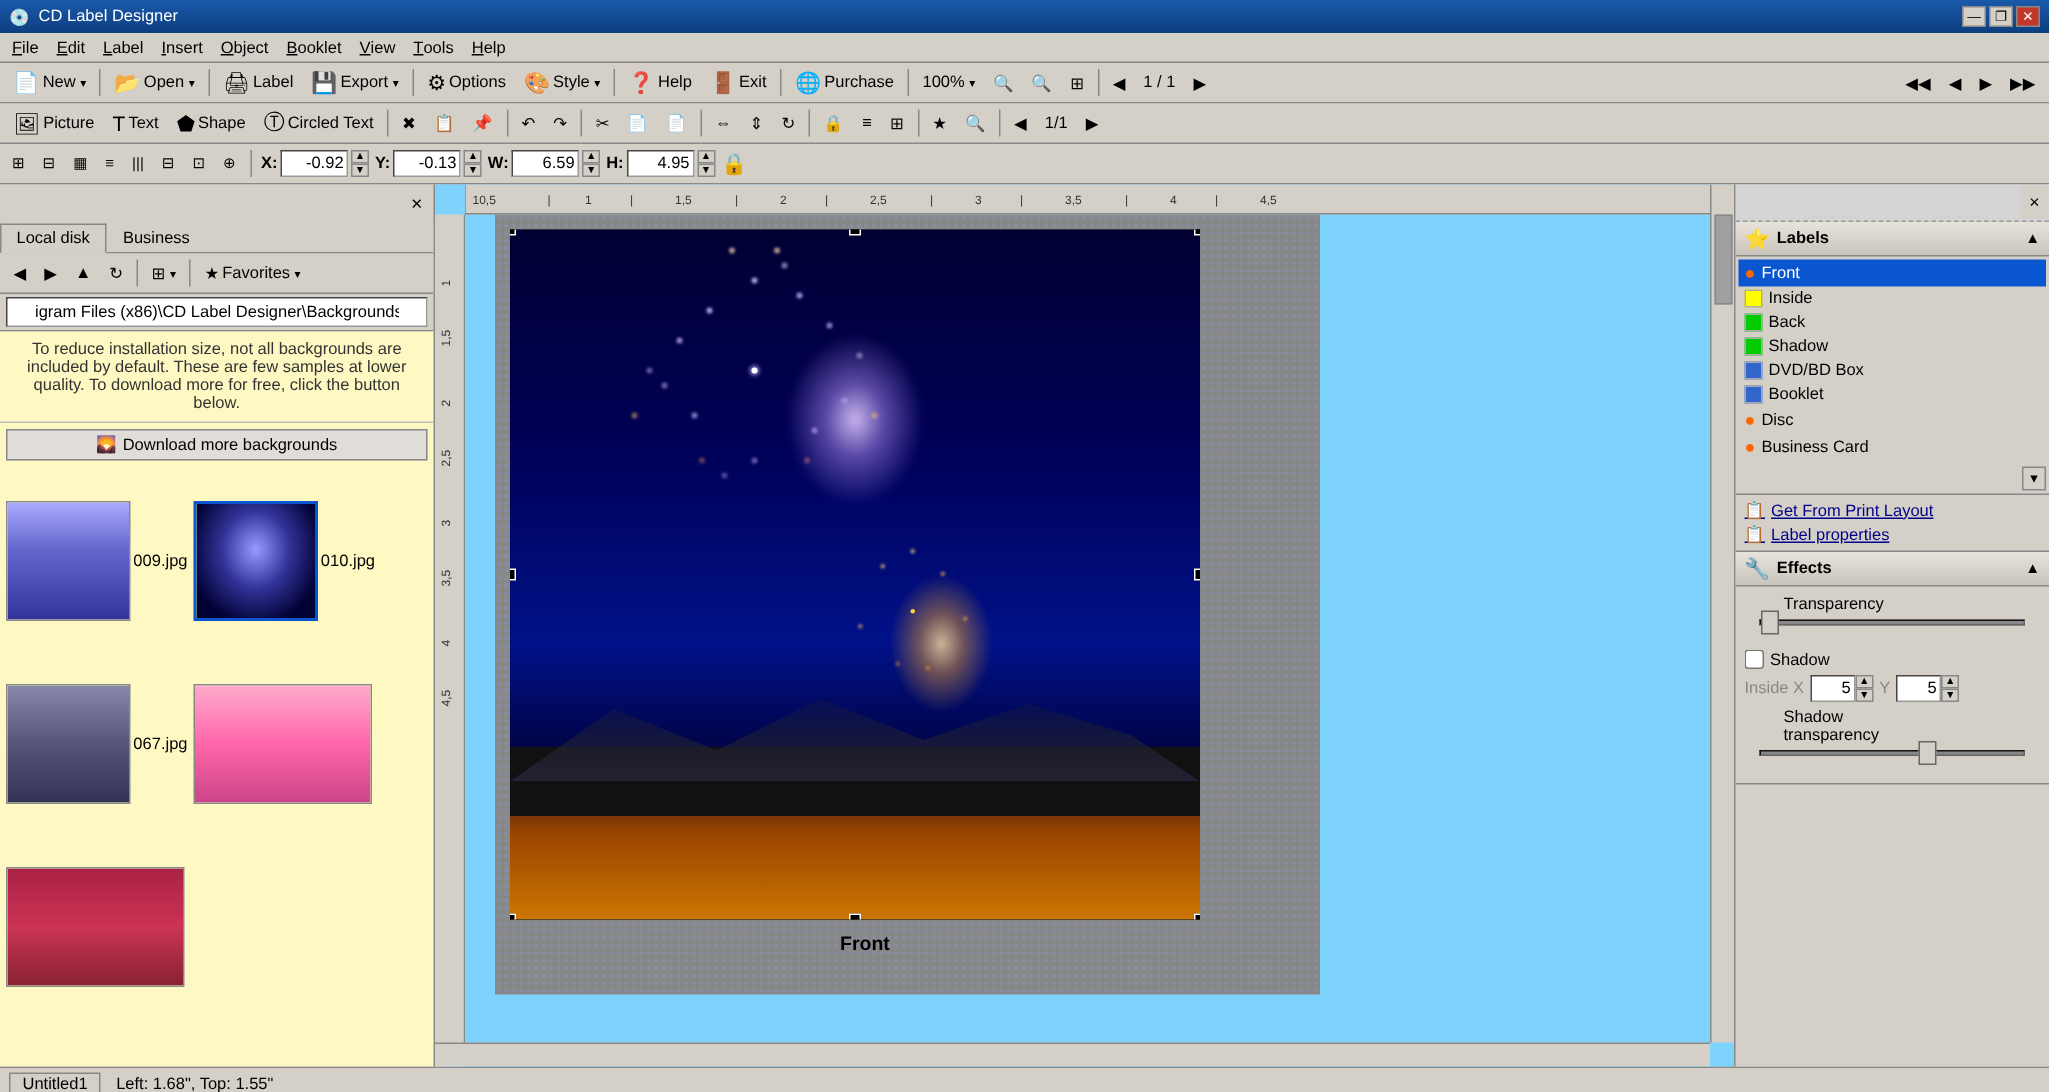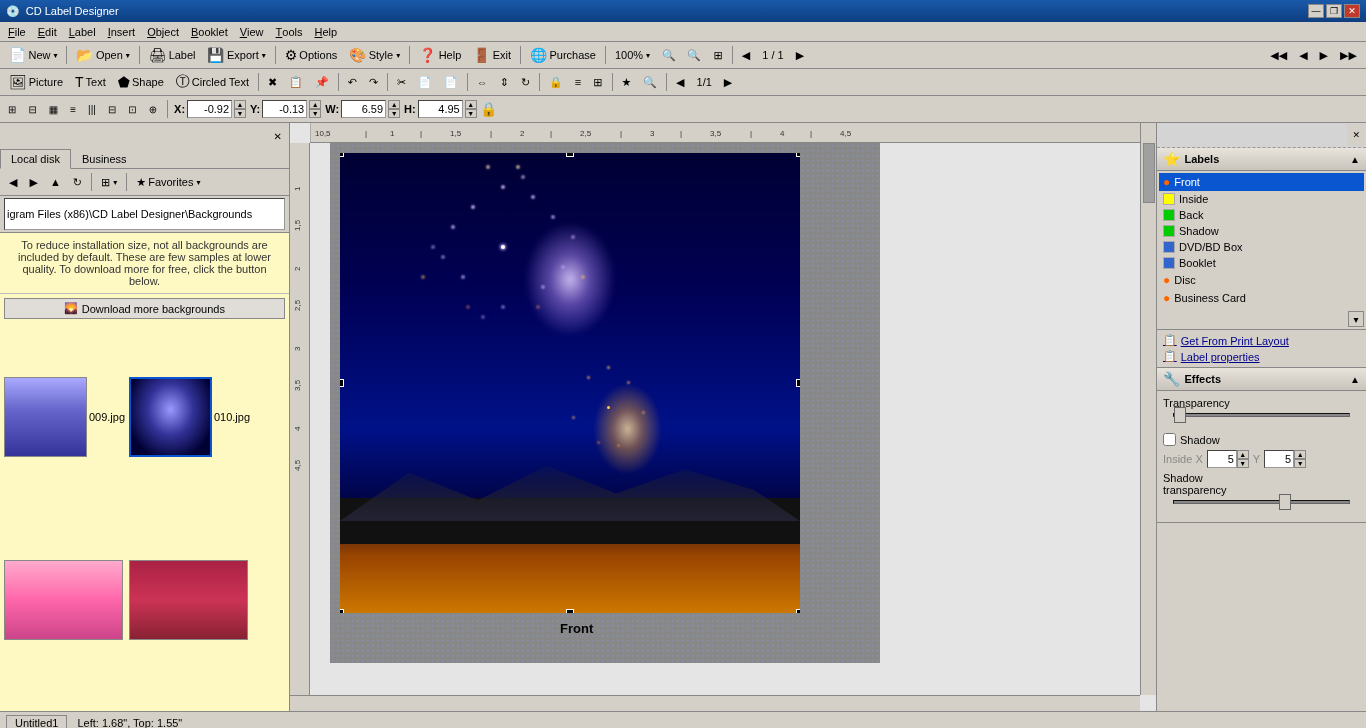--- a/index.html
+++ b/index.html
@@ -133,25 +133,25 @@
     }
 
     #path-field {
       display: flex;
       align-items: center;
       padding: 2px 4px;
       border-bottom: 1px solid #888;
     }
     #path-input {
       flex: 1;
-      height: 32px;
+      height: 20px;
       border: 1px inset #999;
       background: white;
       font-size: 11px;
-      padding: 0 2px;
+      padding: 0 18px;
     }
 
     #left-panel-content {
       flex: 1;
       overflow-y: auto;
       overflow-x: hidden;
       background: #fef9c3;
     }
 
     .bg-notice {
@@ -205,21 +205,21 @@
       display: flex;
       align-items: center;
       justify-content: center;
       background: #555;
     }
     .thumb-label { font-size: 11px; text-align: center; }
 
     
     #canvas-area {
       flex: 1;
-      background: #e5e5e5;
+      background: #7dd3fc;
       position: relative;
       overflow: hidden;
     }
 
     #ruler-h {
       position: absolute;
       top: 0;
       left: 20px;
       right: 0;
       height: 20px;
@@ -350,21 +350,21 @@
     
     .effects-section {
       padding: 6px;
     }
     .effect-row {
       display: flex;
       align-items: center;
       gap: 6px;
       margin-bottom: 4px;
     }
-    .effect-label { font-size: 11px; width: 70px; }
+    .effect-label { font-size: 11px; width: 70px; margin-left: 26px; }
     .checkbox-row { display: flex; align-items: center; gap: 4px; font-size: 11px; margin-bottom: 4px; }
     .offset-row { display: flex; align-items: center; gap: 4px; font-size: 11px; margin-bottom: 4px; }
     .spin-input { display: flex; align-items: center; }
     .spin-input input { width: 30px; height: 18px; border: 1px inset #999; font-size: 11px; text-align: right; padding: 0 2px; }
 
     
     #statusbar {
       height: 22px;
       background: #d4d0c8;
       border-top: 1px solid #888;
@@ -731,20 +731,26 @@
         </div>
 
         <div class="thumb-item selected">
           <div class="thumb-img-wrap" style="border:2px solid #0a56d0;">
             <div class="thumb-fireworks"></div>
           </div>
           <span class="thumb-label">010.jpg</span>
         </div>
 
 
+        <div class="thumb-item">
+          <div class="thumb-img-wrap">
+            <div class="thumb-guitar"></div>
+          </div>
+          <span class="thumb-label">067.jpg</span>
+        </div>
 
         <div class="thumb-item">
           <div class="thumb-img-wrap">
             <div class="thumb-flowers"></div>
           </div>
           <span class="thumb-label"></span>
         </div>
 
         <div class="thumb-item">
           <div class="thumb-img-wrap">

